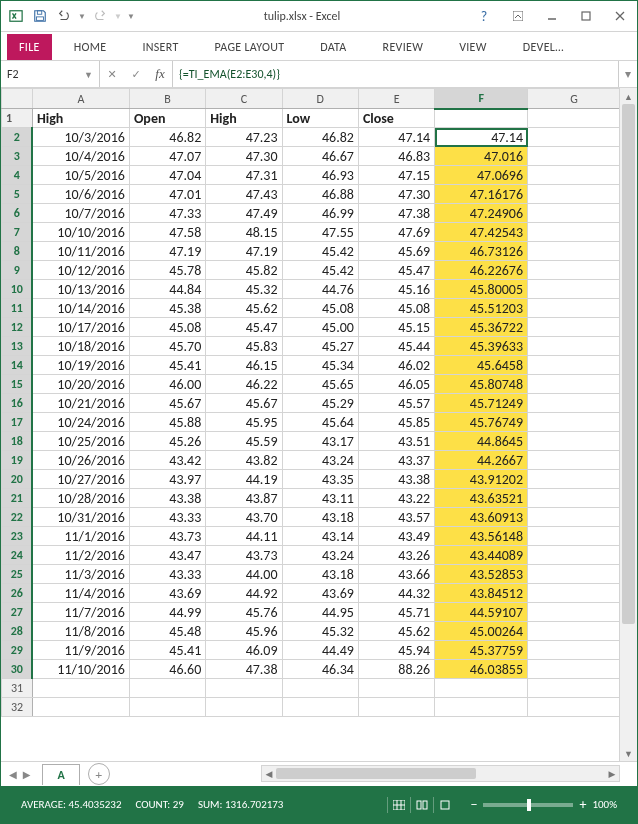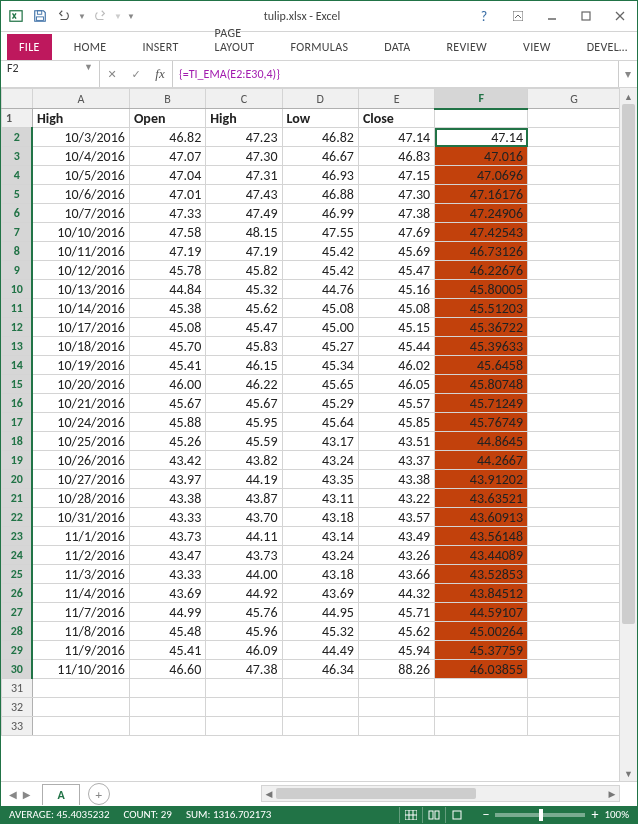--- a/index.html
+++ b/index.html
@@ -9,51 +9,51 @@
 .qat-btn{width:22px;height:22px;display:inline-flex;align-items:center;justify-content:center;color:#555}
 .qat-btn svg{width:14px;height:14px}
 .titlebar .center{flex:1;text-align:center;color:#444;font-size:12px}
 .titlebar .right{display:flex;align-items:center;gap:0}
 .win-btn{width:34px;height:24px;display:inline-flex;align-items:center;justify-content:center;color:#666}
 .win-btn svg{width:10px;height:10px}
 .ribbon{height:28px;display:flex;align-items:flex-end;padding:0 6px;gap:8px;border-bottom:1px solid #d4d4d4;position:relative}
 .ribbon-tab{padding:5px 14px 6px;font-size:12px;color:#444;text-transform:uppercase;letter-spacing:.3px}
 .ribbon-tab.file{background:#be185d;color:#fff;padding:6px 12px}
 .fx-bar{height:26px;display:flex;align-items:stretch;border-bottom:1px solid #d4d4d4}
-.namebox{width:86px;border-right:1px solid #ccc;display:flex;align-items:flex-start;padding:0 6px;font-size:12px;color:#333;justify-content:space-between}
+.namebox{width:86px;border-right:1px solid #ccc;display:flex;align-items:center;padding:0 6px;font-size:12px;color:#333;justify-content:space-between}
 .namebox .dd{color:#888;font-size:9px}
 .fx-buttons{display:flex;align-items:center;border-right:1px solid #ccc}
 .fx-btn{width:24px;display:inline-flex;align-items:center;justify-content:center;color:#888;font-size:11px}
 .fx-btn.fx{color:#555;font-style:italic;font-family:"Times New Roman",serif;font-size:13px}
-.formula-input{flex:1;display:flex;align-items:center;padding:0 6px;color:#a21caf;font-size:12px}
+.formula-input{flex:1;display:flex;align-items:center;padding:0 6px;color:#14532d;font-size:12px}
 .fx-expand{width:18px;display:flex;align-items:center;justify-content:center;color:#888;border-left:1px solid #ccc}
 .grid-wrap{flex:1;display:flex;flex-direction:column;overflow:hidden;position:relative}
 .grid{border-collapse:collapse;table-layout:fixed;width:620px;font-family:Calibri,Arial,sans-serif;font-size:14px}
 .grid th,.grid td{border:1px solid #d4d4d4;height:19px;padding:0 4px;box-sizing:border-box;white-space:nowrap;overflow:hidden}
 .grid thead th{background:#f0f0f0;font-weight:normal;color:#555;text-align:center;height:20px;font-size:12px;border-bottom:1px solid #b0b0b0}
 .grid .rowhdr{background:#f0f0f0;text-align:center;color:#555;width:30px;font-size:12px;border-right:1px solid #b0b0b0}
 .grid .corner{background:#f0f0f0;width:30px}
 .grid tbody td{text-align:right;color:#222}
 .grid tbody tr:first-child td{font-weight:bold;text-align:left}
 .grid .rowhdr.sel{background:#d6d6d6;color:#217346;font-weight:bold;border-right:2px solid #217346}
 .grid thead th.sel{background:#d6d6d6;color:#217346;font-weight:bold;border-bottom:2px solid #217346}
 .col-A{width:94px}.col-B{width:74px}.col-C{width:74px}.col-D{width:74px}.col-E{width:74px}.col-F{width:90px}.col-G{width:90px}
-td.selcell{background:#c2410c}
+td.selcell{background:#fde047}
 td.activecell{background:#fff!important;outline:2px solid #217346;outline-offset:-2px}
 .scroll-v{position:absolute;right:0;top:0;bottom:0;width:17px;background:#f0f0f0;border-left:1px solid #d4d4d4}
 .scroll-v .thumb{position:absolute;left:2px;right:2px;top:16px;height:520px;background:#cdcdcd;border-radius:2px}
 .scroll-v .arr{position:absolute;left:0;right:0;height:16px;display:flex;align-items:center;justify-content:center;color:#777;font-size:9px}
 .sheet-bar{height:24px;display:flex;align-items:center;border-top:1px solid #d4d4d4;background:#fff;position:relative}
 .sheet-nav{display:flex;gap:6px;padding:0 8px;color:#888;font-size:10px}
 .sheet-tab{border:1px solid #aeaeae;border-bottom:none;padding:3px 14px;background:#fff;font-size:12px;color:#217346;font-weight:bold;margin-left:4px}
 .sheet-add{width:20px;height:20px;border:1px solid #aeaeae;border-radius:50%;display:inline-flex;align-items:center;justify-content:center;color:#888;margin-left:8px;font-size:13px}
 .scroll-h{position:absolute;right:17px;left:260px;top:3px;height:17px;background:#f0f0f0;border:1px solid #d4d4d4;box-sizing:border-box}
 .scroll-h .thumb{position:absolute;top:2px;bottom:2px;left:14px;width:200px;background:#cdcdcd;border-radius:2px}
 .scroll-h .arr{position:absolute;top:0;bottom:0;width:14px;display:flex;align-items:center;justify-content:center;color:#777;font-size:9px}
-.statusbar{height:17px;background:#217346;color:#fff;display:flex;align-items:center;font-size:11px;padding:0 8px;gap:14px}
+.statusbar{height:37px;background:#217346;color:#fff;display:flex;align-items:center;font-size:11px;padding:0 20px;gap:14px}
 .statusbar .spacer{flex:1}
 .view-btns{display:flex;gap:0}
 .view-btn{width:22px;height:16px;display:inline-flex;align-items:center;justify-content:center;border-left:1px solid rgba(255,255,255,.3)}
 .view-btn svg{width:12px;height:10px;stroke:#fff;fill:none;stroke-width:1}
 .zoom{display:flex;align-items:center;gap:6px}
 .zoom .track{width:90px;height:4px;background:rgba(255,255,255,.4);position:relative}
 .zoom .track .knob{position:absolute;left:44px;top:-4px;width:4px;height:12px;background:#fff}
 </style>
 </head>
 <body>
@@ -117,21 +117,20 @@
           </svg>
         </span>
     </div>
   </div>
 
   <div class="ribbon">
     <span class="ribbon-tab file">FILE</span>
     <span class="ribbon-tab">HOME</span>
     <span class="ribbon-tab">INSERT</span>
     <span class="ribbon-tab">PAGE LAYOUT</span>
-    <span class="ribbon-tab">FORMULAS</span>
     <span class="ribbon-tab">DATA</span>
     <span class="ribbon-tab">REVIEW</span>
     <span class="ribbon-tab">VIEW</span>
     <span class="ribbon-tab">DEVEL…</span>
   </div>
 
   <div class="fx-bar">
     <div class="namebox">
       <span>F2</span>
       <span class="dd">▼</span>
@@ -483,30 +482,20 @@
           <tr>
             <td class="rowhdr">32</td>
             <td></td>
             <td></td>
             <td></td>
             <td></td>
             <td></td>
             <td></td>
             <td></td>
           </tr>
-          <tr>
-            <td class="rowhdr">33</td>
-            <td></td>
-            <td></td>
-            <td></td>
-            <td></td>
-            <td></td>
-            <td></td>
-            <td></td>
-          </tr>
         </tbody>
     </table>
     <div class="scroll-v">
       <div class="arr" style="top:0">▲</div>
       <div class="thumb"></div>
       <div class="arr" style="bottom:0">▼</div>
     </div>
   </div>
 
   <div class="sheet-bar">

